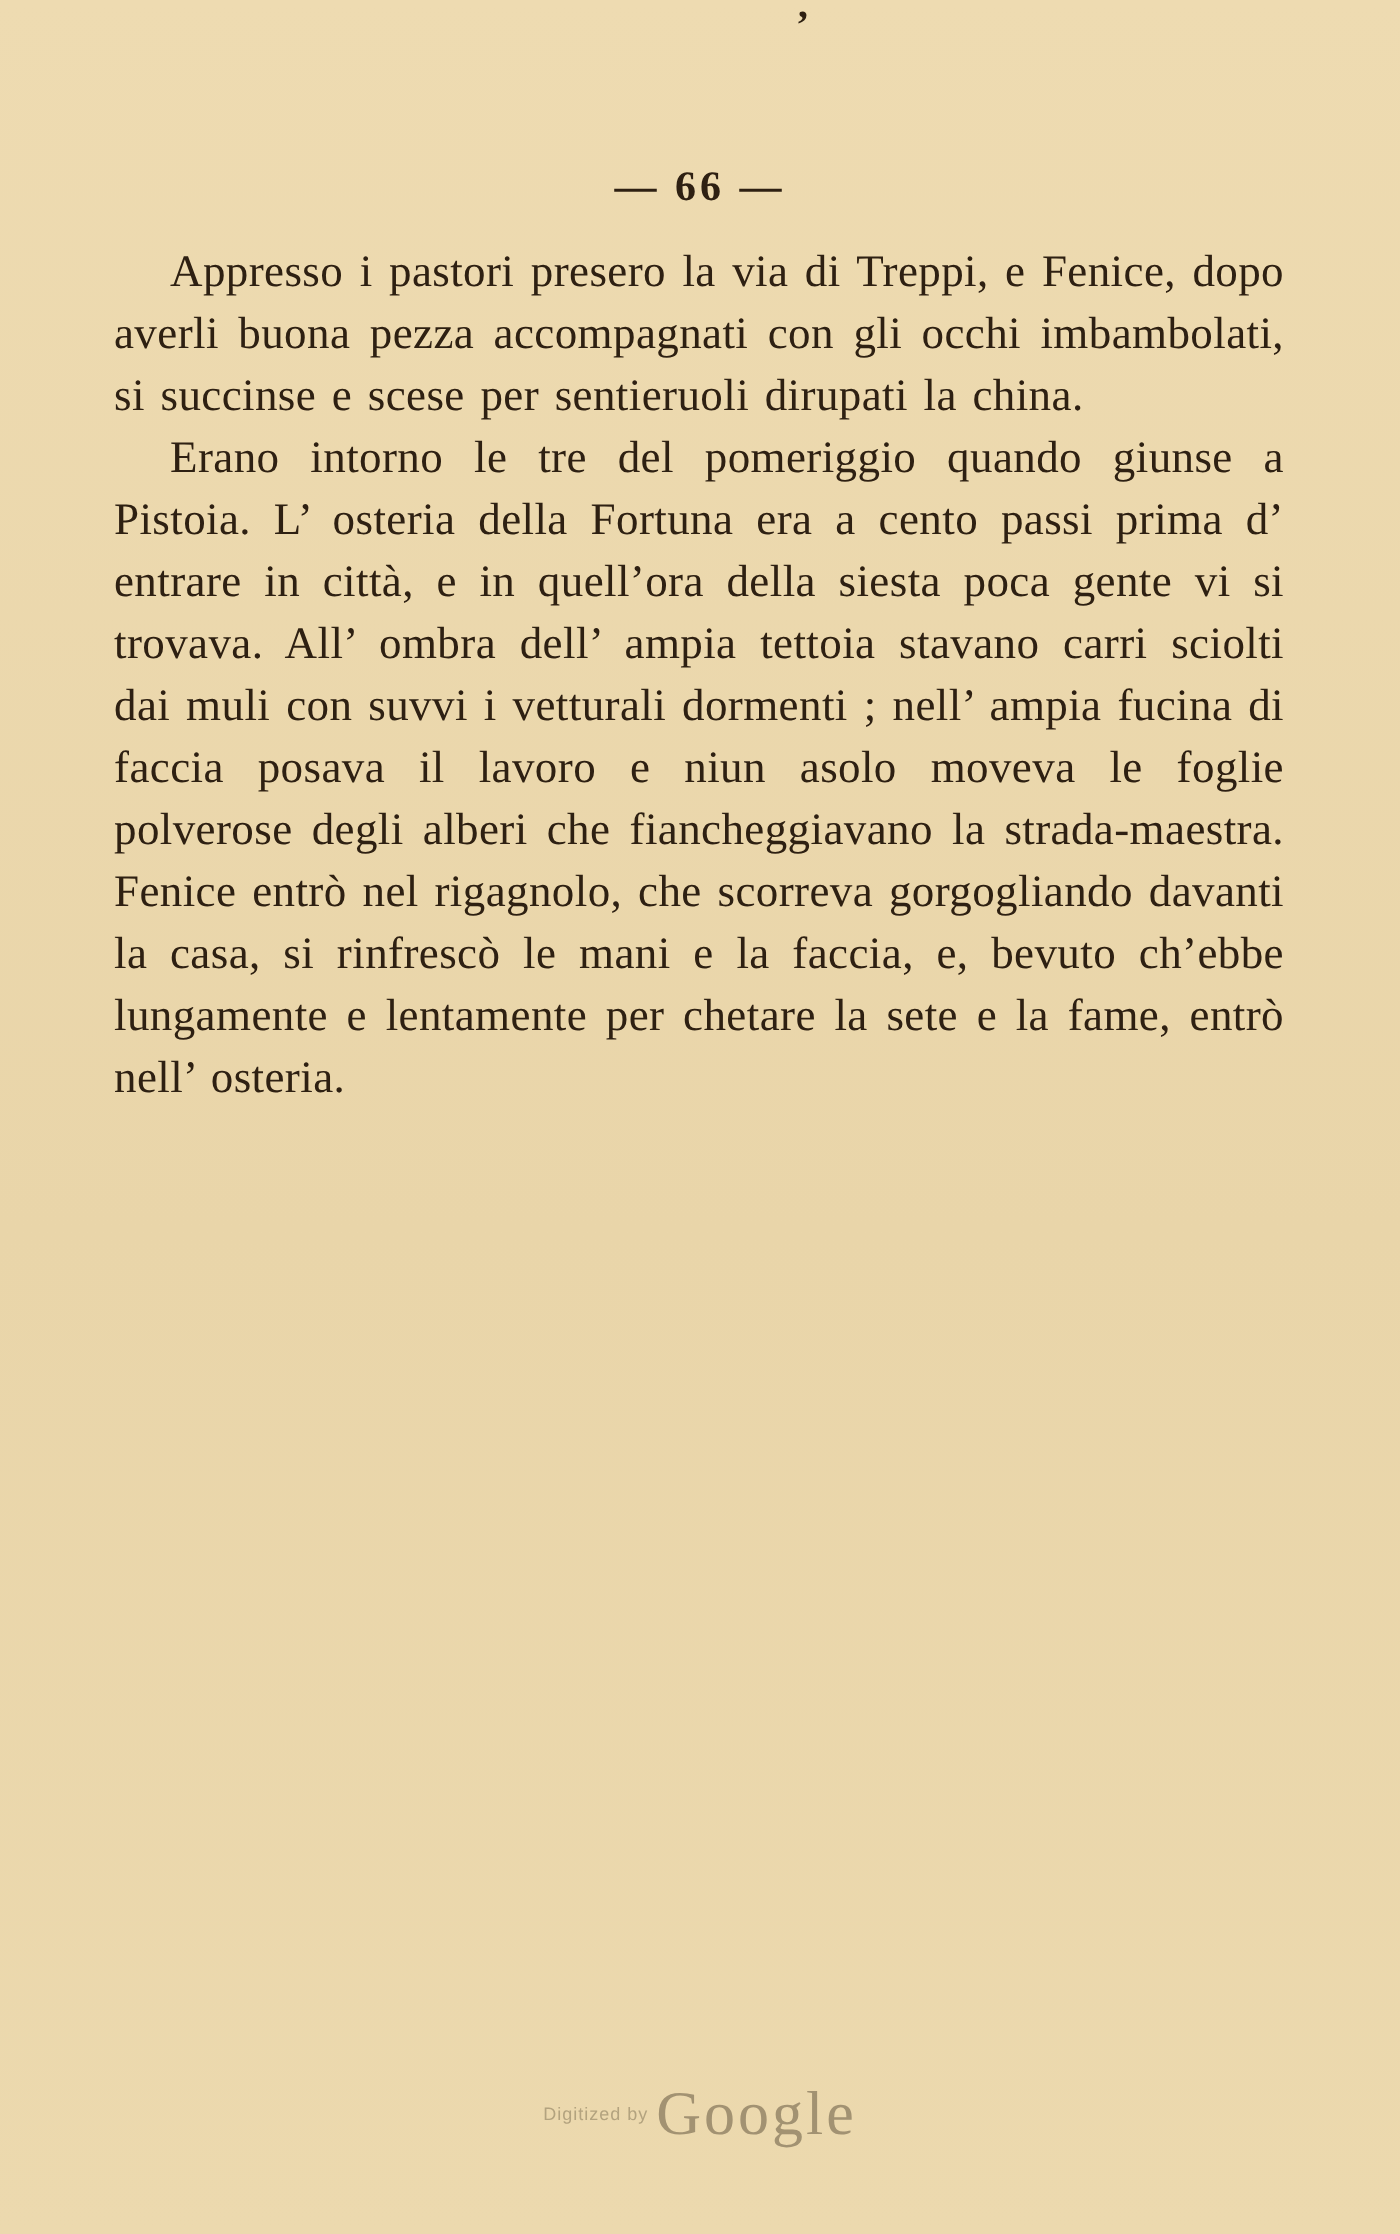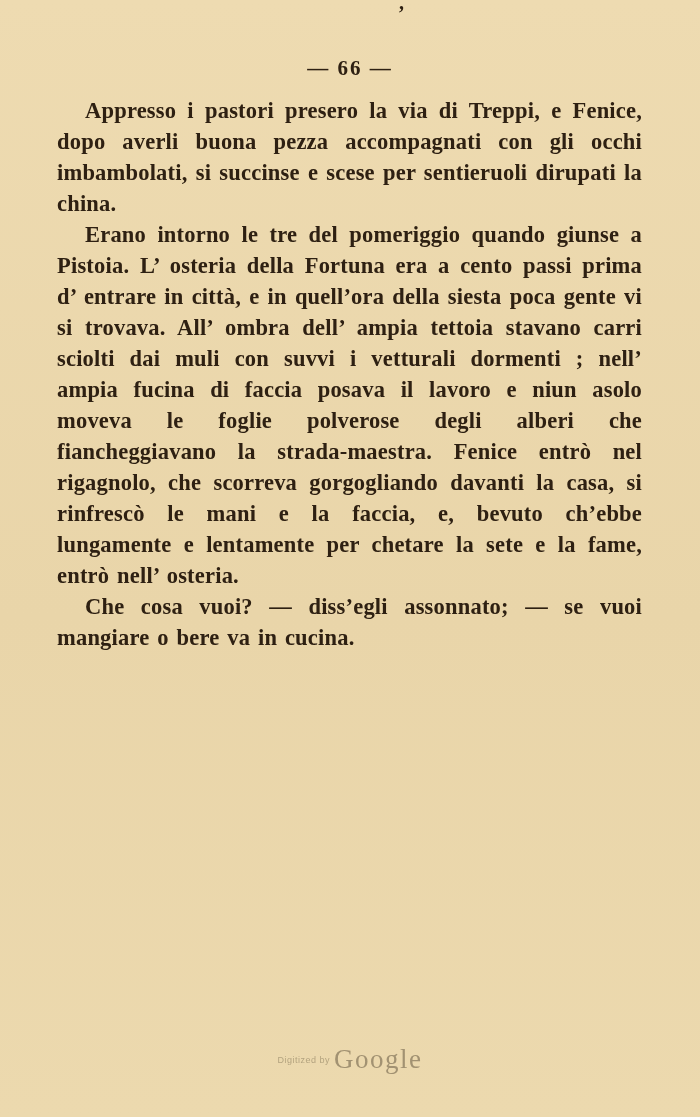--- a/index.html
+++ b/index.html
@@ -20,36 +20,36 @@
   }
   .stray-mark {
     position: absolute;
     top: 2px;
     left: 398px;
     font-size: 20px;
     font-weight: bold;
     color: #2e2012;
   }
   .page-number {
-    margin-top: 56px;
+    margin-top: 81px;
     text-align: center;
     font-size: 21px;
     font-weight: bold;
     letter-spacing: 2px;
   }
   .text-block {
     margin-top: 14px;
     padding: 0 58px 0 57px;
   }
   .text-block p {
     margin: 0;
     text-indent: 28px;
     text-align: justify;
     font-size: 22.5px;
-    font-weight: bold;
+    font-weight: normal;
     line-height: 31px;
     word-spacing: 2px;
     letter-spacing: 0.2px;
   }
   .footer {
     position: absolute;
     left: 0;
     bottom: 42px;
     width: 100%;
     text-align: center;
@@ -58,39 +58,38 @@
   .footer .digitized {
     font-family: "Liberation Sans", sans-serif;
     font-size: 9px;
     color: #b3a37f;
     letter-spacing: 0.5px;
     vertical-align: middle;
     margin-right: 0;
   }
   .footer .google {
     font-family: "Liberation Serif", "DejaVu Serif", serif;
-    font-size: 27px;
+    font-size: 31px;
     color: #a29272;
     letter-spacing: 1.5px;
     vertical-align: middle;
   }
 </style>
 </head>
 <body>
 
 <div class="page">
 
   <span class="stray-mark">’</span>
 
   <div class="page-number">— 66 —</div>
 
   <div class="text-block">
     <p>Appresso i pastori presero la via di Treppi, e Fenice, dopo averli buona pezza accompagnati con gli occhi imbambolati, si succinse e scese per sentieruoli dirupati la china.</p>
     <p>Erano intorno le tre del pomeriggio quando giunse a Pistoia. L’ osteria della Fortuna era a cento passi prima d’ entrare in città, e in quell’ora della siesta poca gente vi si trovava. All’ ombra dell’ ampia tettoia stavano carri sciolti dai muli con suvvi i vetturali dormenti ; nell’ ampia fucina di faccia posava il lavoro e niun asolo moveva le foglie polverose degli alberi che fiancheggiavano la strada-maestra. Fenice entrò nel rigagnolo, che scorreva gorgogliando davanti la casa, si rinfrescò le mani e la faccia, e, bevuto ch’ebbe lungamente e lentamente per chetare la sete e la fame, entrò nell’ osteria.</p>
-    <p>Che cosa vuoi? — diss’egli assonnato; — se vuoi mangiare o bere va in cucina.</p>
   </div>
 
   <div class="footer">
     <span class="digitized">Digitized by</span>
     <span class="google">Google</span>
   </div>
 
 </div>
 
 </body></html>

